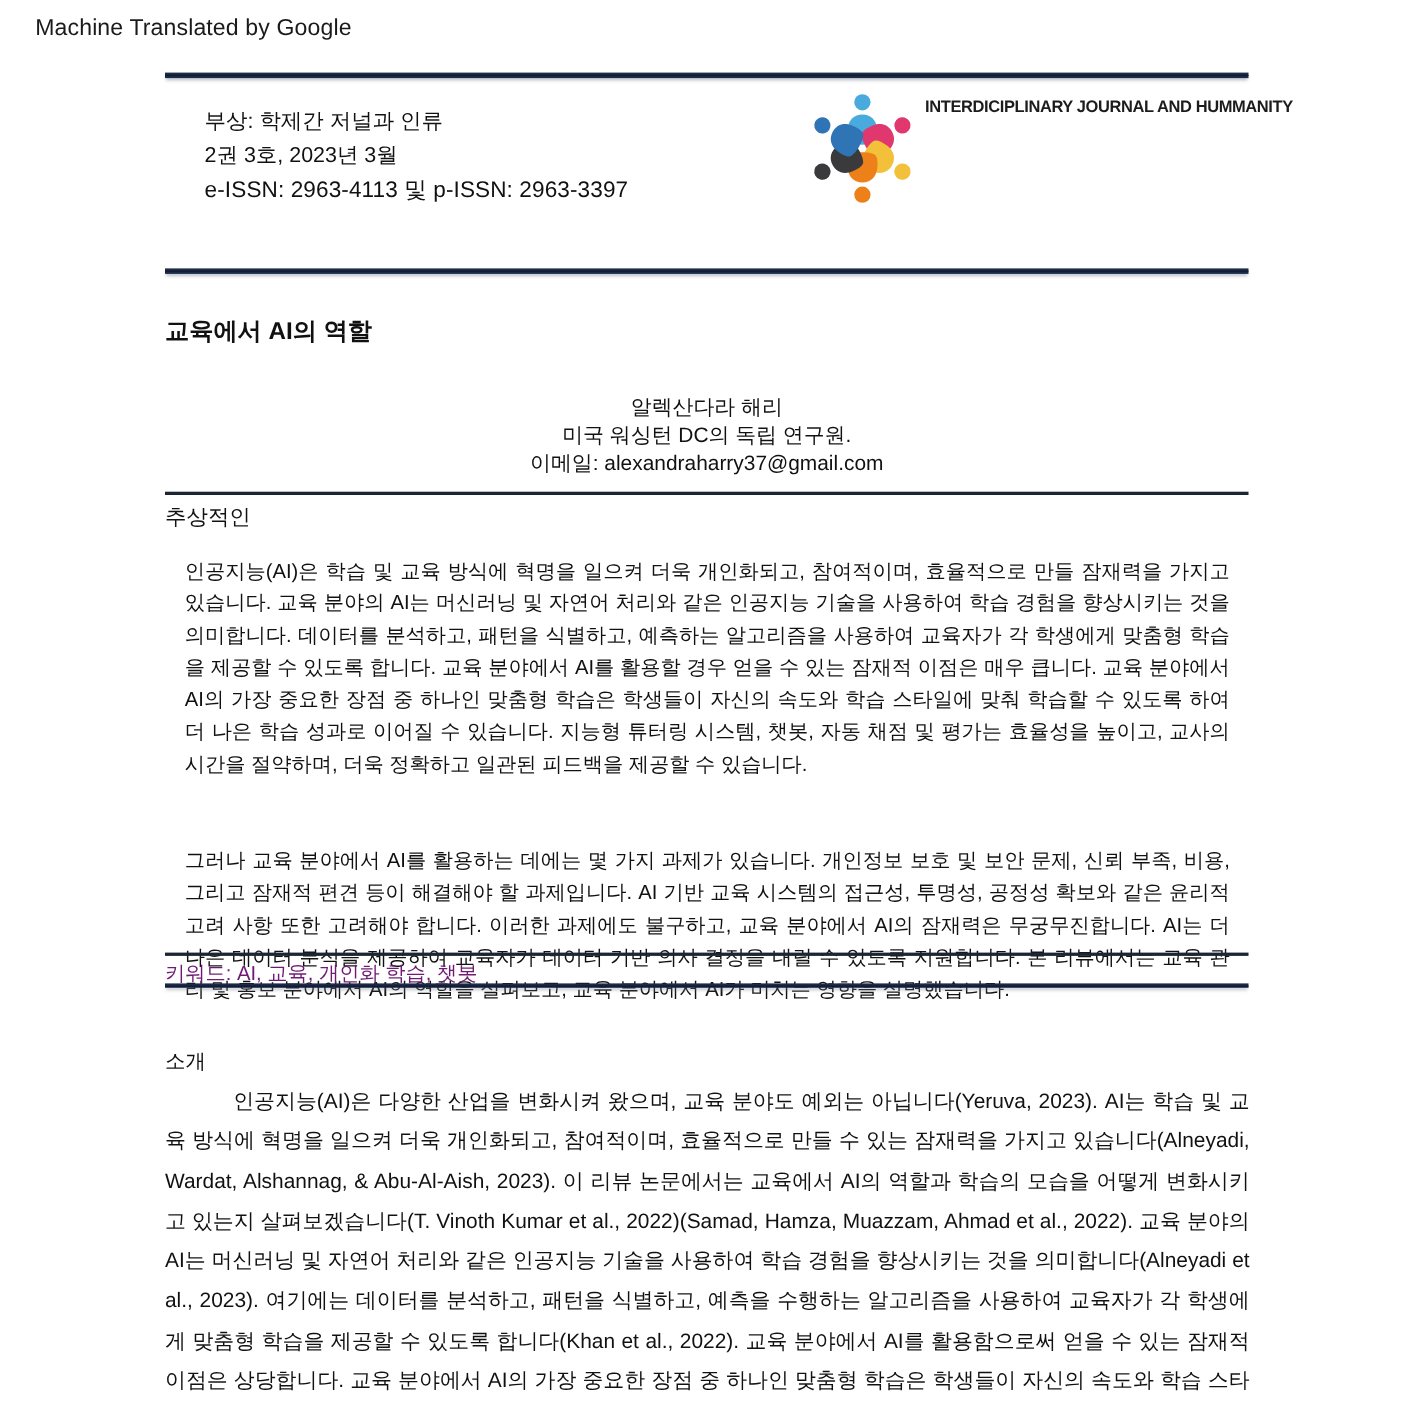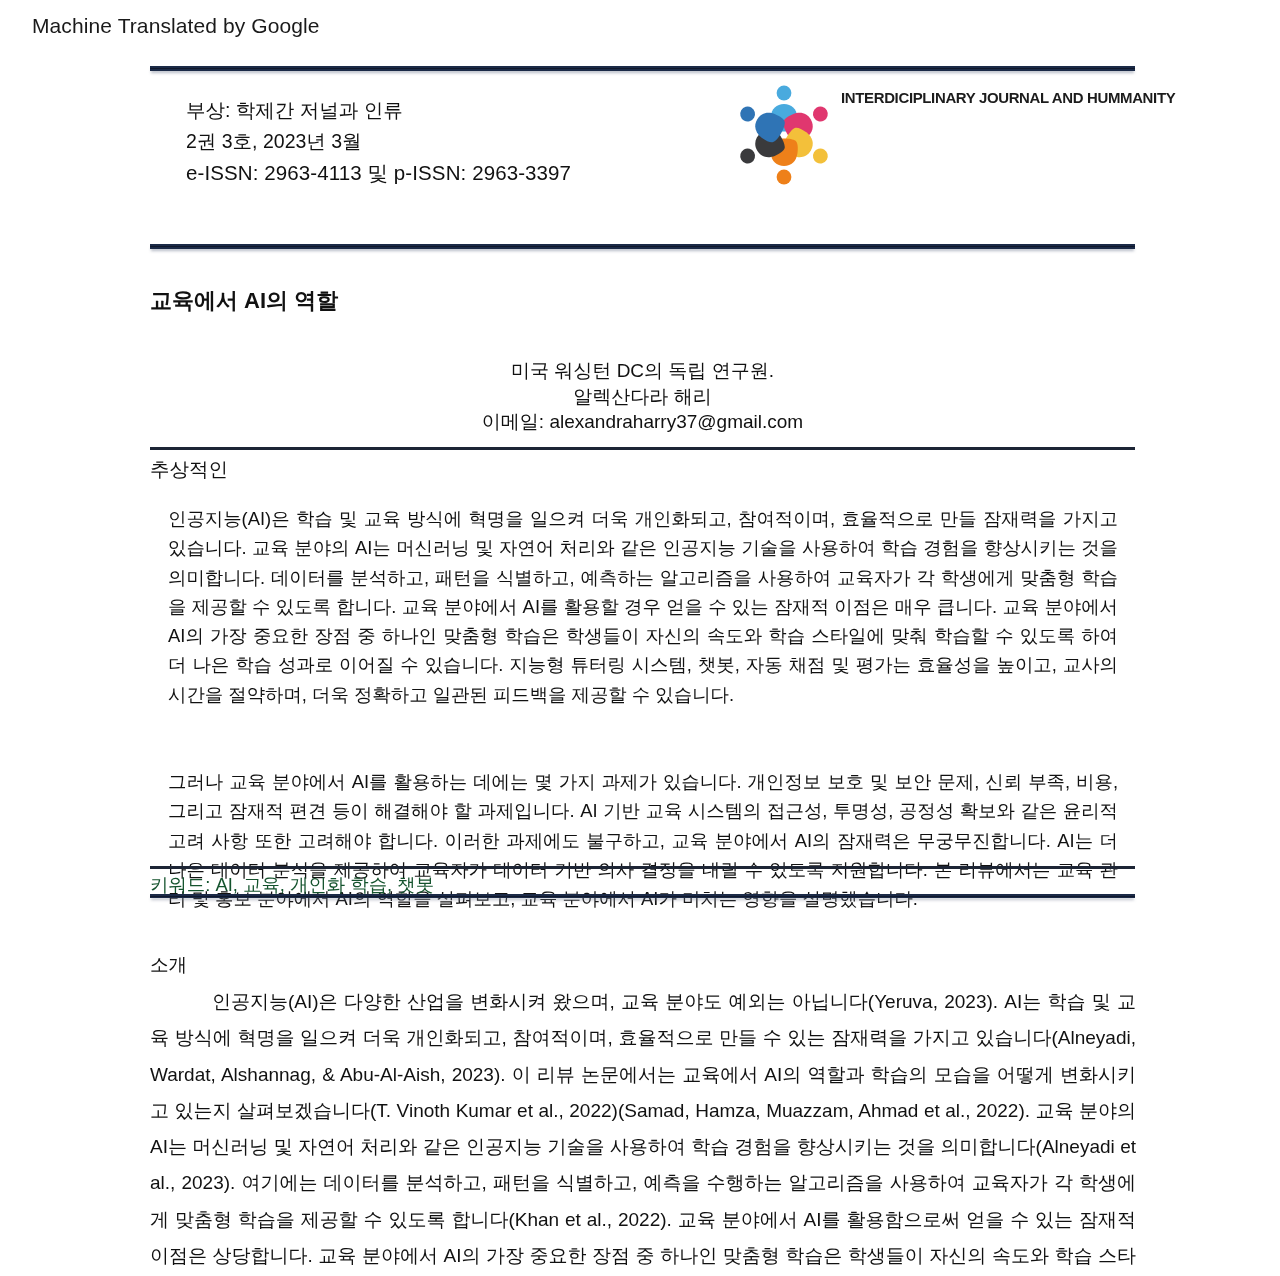--- a/index.html
+++ b/index.html
@@ -174,21 +174,21 @@
   }
   .abstract-body p { margin: 18px; }
   .abstract-body p + p { margin-top: 58px; }
 
   
   .keywords {
     position: absolute;
     left: 150px;
     top: 872px;
     font-size: 18.4px;
-    color: #14532d;
+    color: #701a75;
   }
 
   
   .intro-head {
     position: absolute;
     left: 150px;
     top: 952px;
     font-size: 18.6px;
     color: #111111;
   }
@@ -261,22 +261,22 @@
         <div class="logo-sub">INTERDICIPLINARY JOURNAL AND HUMMANITY</div>
       </div>
     </div>
   </div>
 
   <div class="rule-heavy" id="rule-second"></div>
 
   <div class="article-title">교육에서 AI의 역할</div>
 
   <div class="author-block">
+    <span class="ln">알렉산다라 해리</span>
     <span class="ln">미국 워싱턴 DC의 독립 연구원.</span>
-    <span class="ln">알렉산다라 해리</span>
     <span class="ln">이메일: alexandraharry37@gmail.com</span>
   </div>
 
   <div class="rule-thin" id="rule-abstract-top"></div>
 
   <div class="abstract-head">추상적인</div>
 
   <div class="abstract-body">
     <p>인공지능(AI)은 학습 및 교육 방식에 혁명을 일으켜 더욱 개인화되고, 참여적이며, 효율적으로 만들 잠재력을 가지고 있습니다. 교육 분야의 AI는 머신러닝 및 자연어 처리와 같은 인공지능 기술을 사용하여 학습 경험을 향상시키는 것을 의미합니다. 데이터를 분석하고, 패턴을 식별하고, 예측하는 알고리즘을 사용하여 교육자가 각 학생에게 맞춤형 학습을 제공할 수 있도록 합니다. 교육 분야에서 AI를 활용할 경우 얻을 수 있는 잠재적 이점은 매우 큽니다. 교육 분야에서 AI의 가장 중요한 장점 중 하나인 맞춤형 학습은 학생들이 자신의 속도와 학습 스타일에 맞춰 학습할 수 있도록 하여 더 나은 학습 성과로 이어질 수 있습니다. 지능형 튜터링 시스템, 챗봇, 자동 채점 및 평가는 효율성을 높이고, 교사의 시간을 절약하며, 더욱 정확하고 일관된 피드백을 제공할 수 있습니다.</p>
     <p>그러나 교육 분야에서 AI를 활용하는 데에는 몇 가지 과제가 있습니다. 개인정보 보호 및 보안 문제, 신뢰 부족, 비용, 그리고 잠재적 편견 등이 해결해야 할 과제입니다. AI 기반 교육 시스템의 접근성, 투명성, 공정성 확보와 같은 윤리적 고려 사항 또한 고려해야 합니다. 이러한 과제에도 불구하고, 교육 분야에서 AI의 잠재력은 무궁무진합니다. AI는 더 나은 데이터 분석을 제공하여 교육자가 데이터 기반 의사 결정을 내릴 수 있도록 지원합니다. 본 리뷰에서는 교육 관리 및 홍보 분야에서 AI의 역할을 살펴보고, 교육 분야에서 AI가 미치는 영향을 설명했습니다.</p>

